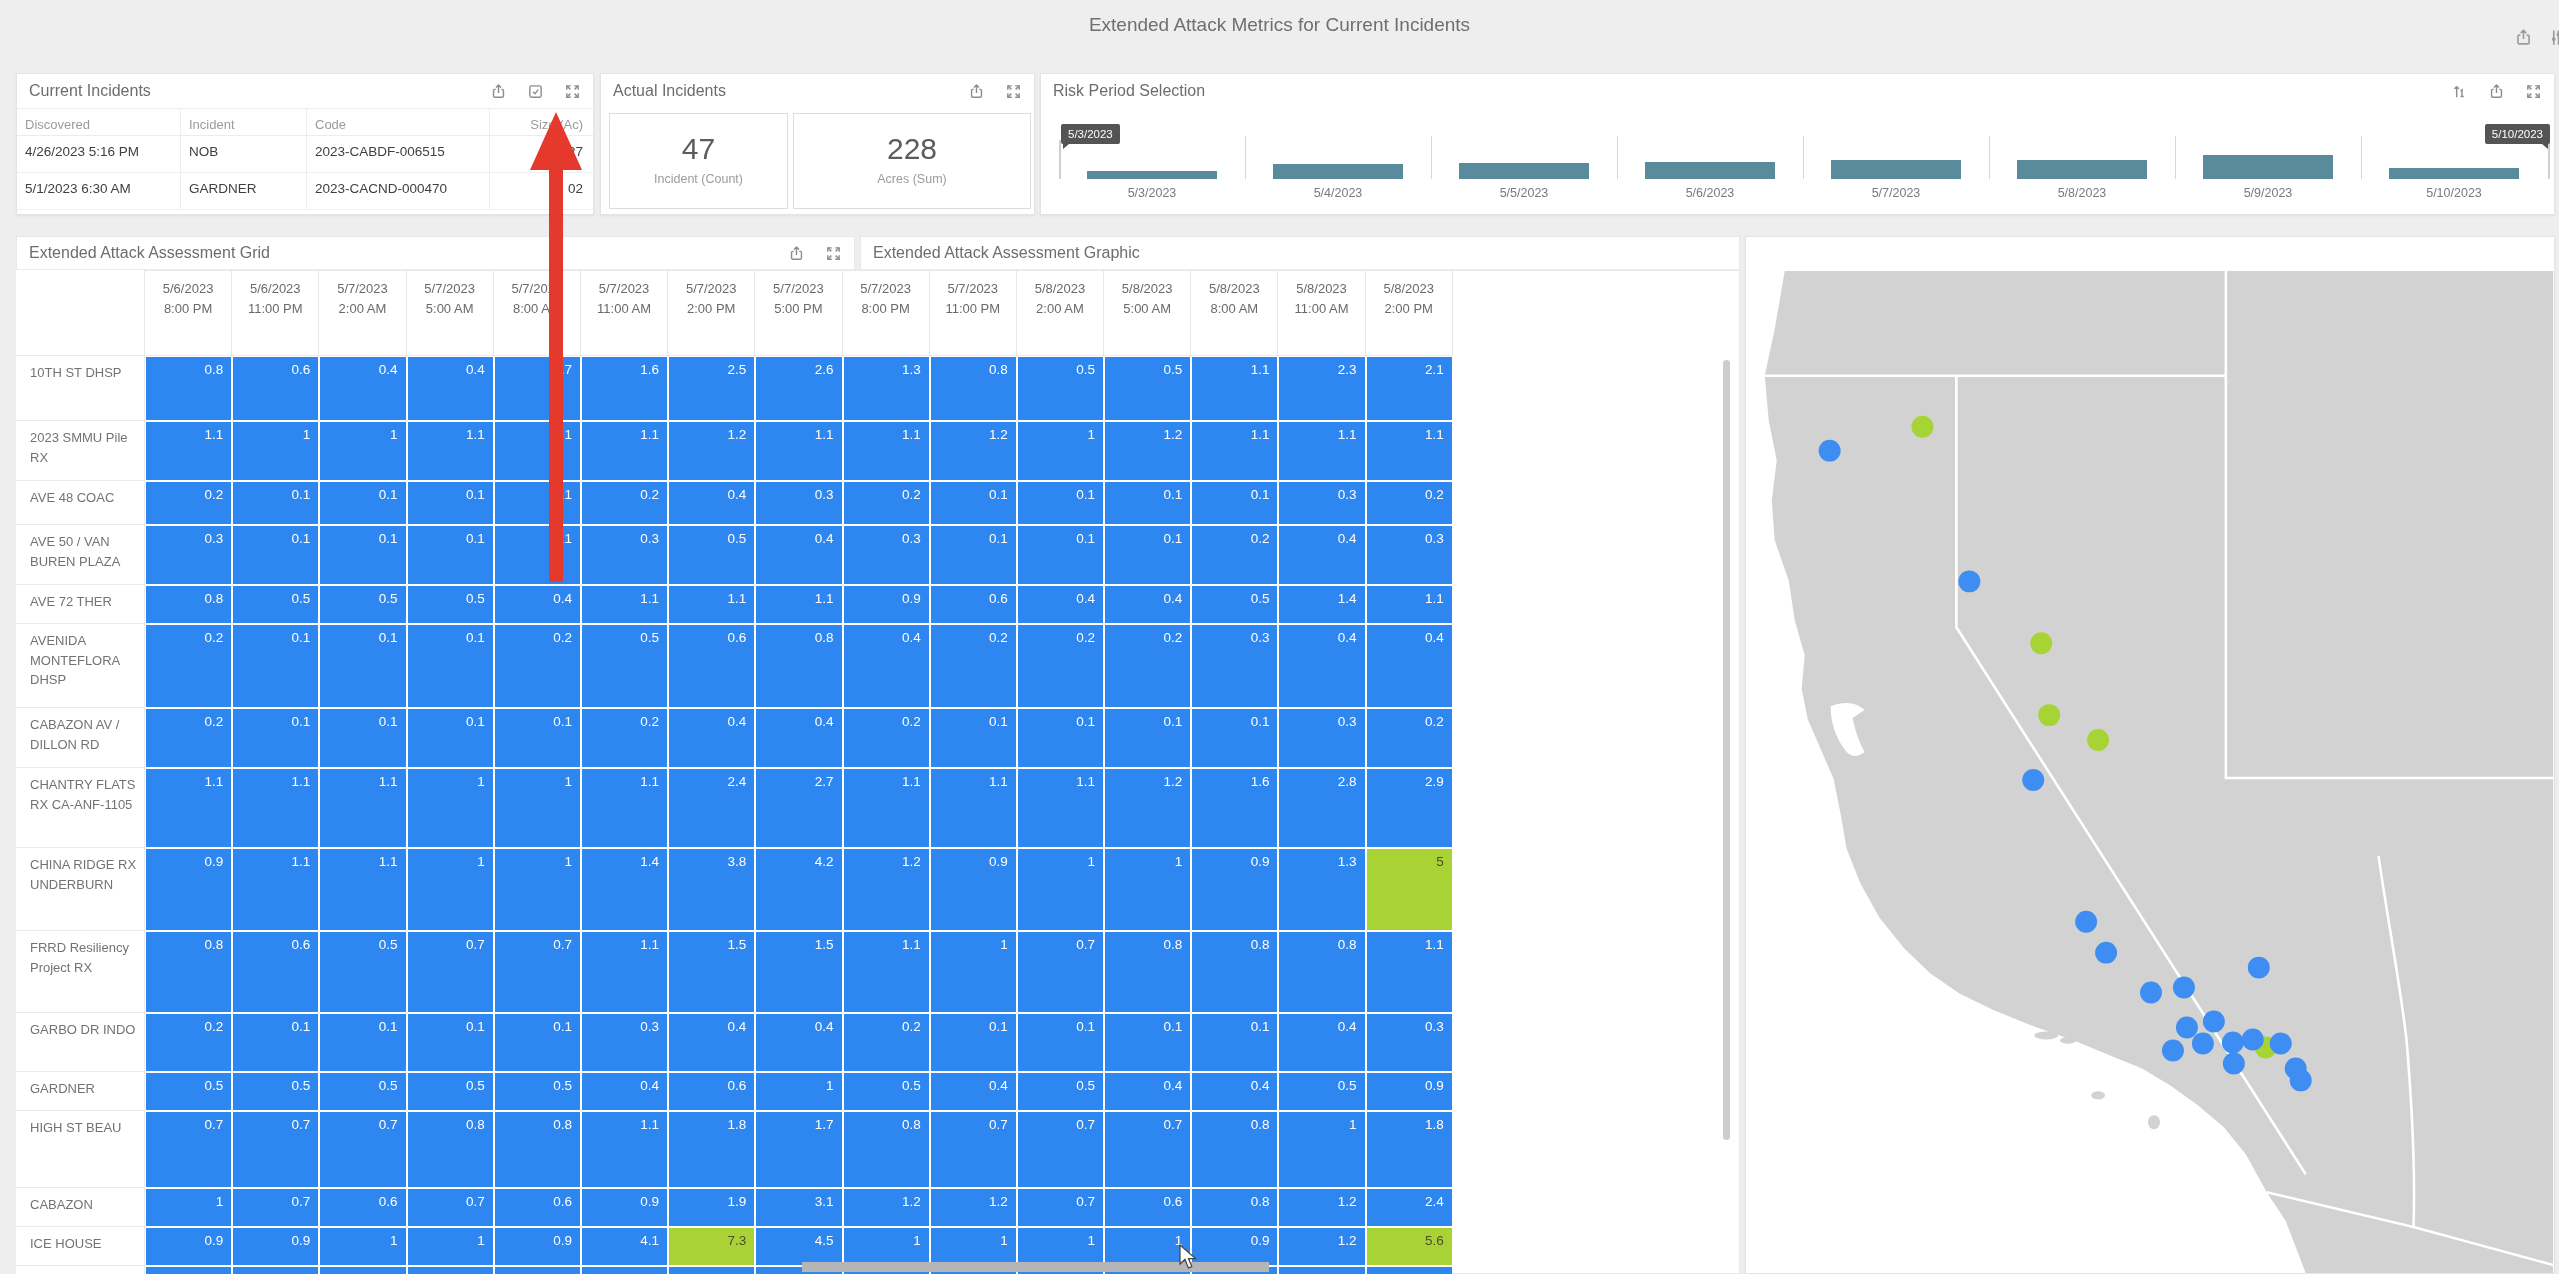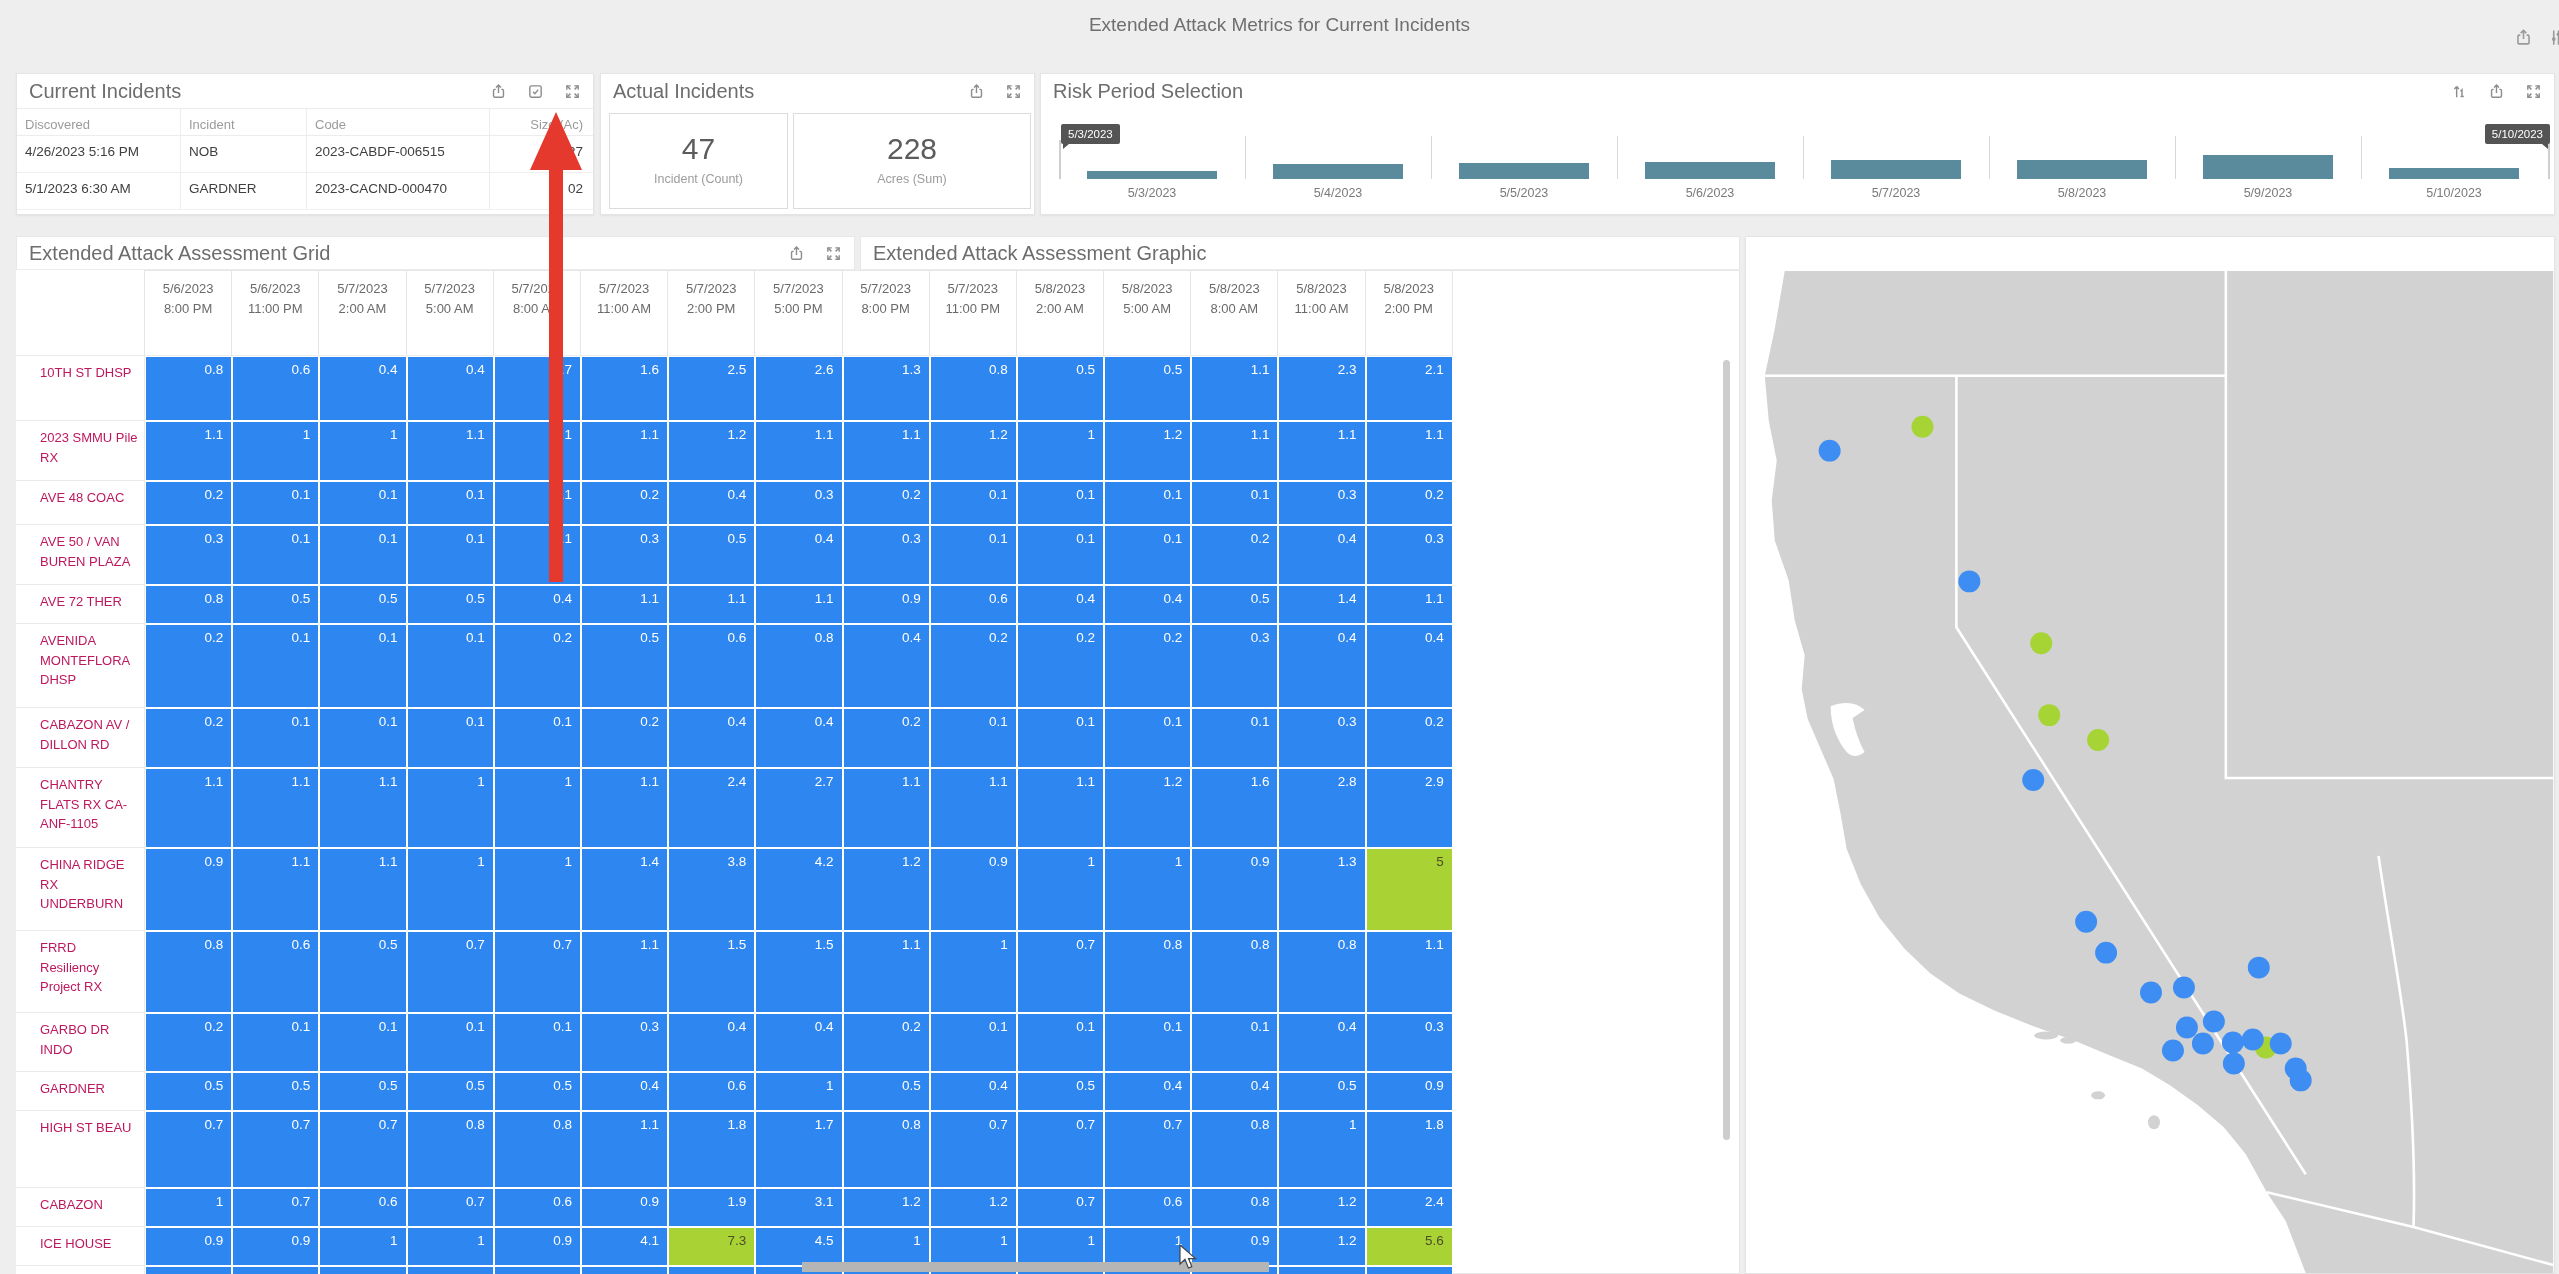--- a/index.html
+++ b/index.html
@@ -2,21 +2,21 @@
 <html><head>
 <meta charset="utf-8">
 <style>
   html,body{margin:0;padding:0}
   body{width:2559px;height:1274px;overflow:hidden;background:#efeeee;
        font-family:"Liberation Sans",sans-serif;position:relative}
   .abs{position:absolute}
   .panel{position:absolute;background:#fff;border:1px solid #e4e4e4;box-sizing:border-box;
          box-shadow:0 1px 2px rgba(0,0,0,.06)}
   .panel-hd{height:34px;display:flex;align-items:center;padding:0 12px;box-sizing:border-box;
-            color:#6d6d6d;font-size:20px;white-space:nowrap}
+            color:#6d6d6d;font-size:16px;white-space:nowrap}
   .panel-hd .spacer{flex:1}
   .pic{width:17px;height:17px;color:#8d8d8d;margin-left:20px;flex:none;cursor:pointer}
   .pic svg{width:100%;height:100%;display:block}
   
   #page-title{top:14px;left:0;width:2559px;text-align:center;font-size:19px;color:#6f6f6f}
   #topbar-icons{top:28px;left:2498px;display:flex}
   #topbar-icons .pic{color:#9a9a9a;margin-left:16px;width:19px;height:19px}
   
   #ci-panel{left:16px;top:73px;width:578px;height:142px}
   .ci-row{display:flex;box-sizing:border-box}
@@ -47,22 +47,22 @@
   
   #grid-hd{left:16px;top:236px;width:839px;height:34px}
   #graphic-hd{left:860px;top:236px;width:880px;height:34px}
   #row2-body{left:16px;top:270px;width:1724px;height:1004px;background:#fff;border:1px solid #e7e7e7;
              box-sizing:border-box}
   .hd-panel{background:#fff;border:1px solid #e7e7e7;box-sizing:border-box;border-bottom:1px solid #ececec}
   
   #grid{left:16px;top:270px;width:1437px}
   .g-row{display:flex}
   .g-label{width:129px;flex:none;box-sizing:border-box;background:#fff;border-right:1px solid #eaeaea;
-           border-bottom:1px solid #eaeaea;padding:7px 6px 0 24px;font-size:13px;line-height:1.5;
-           color:#be185d;overflow:hidden;cursor:pointer}
+           border-bottom:1px solid #eaeaea;padding:7px 6px 0 14px;font-size:13px;line-height:1.5;
+           color:#737373;overflow:hidden;cursor:pointer}
   .g-colhd{width:87.2px;flex:none;box-sizing:border-box;border-right:1px solid #e6e6e6;
            border-bottom:1px solid #ededed;padding:9px 13px 0 13px;text-align:center;
            font-size:13px;line-height:1.55;color:#6a6a6a}
   .g-colhd-row{height:86px}
   .g-cell{width:87.2px;flex:none;box-sizing:border-box;background:#2e86f0;border:1px solid #fff;
           color:#fff;font-size:13.5px;text-align:right;padding:5px 8px 0 0;cursor:pointer}
   .g-cell.hi{background:#a9d335;color:#4c4f2a}
   
   #vscroll{left:1723px;top:360px;width:7px;height:780px;background:#cdcdcd;border-radius:4px;cursor:pointer}
   #hscroll{left:802px;top:1262px;width:467px;height:10px;background:#b5b5b5;cursor:pointer}

